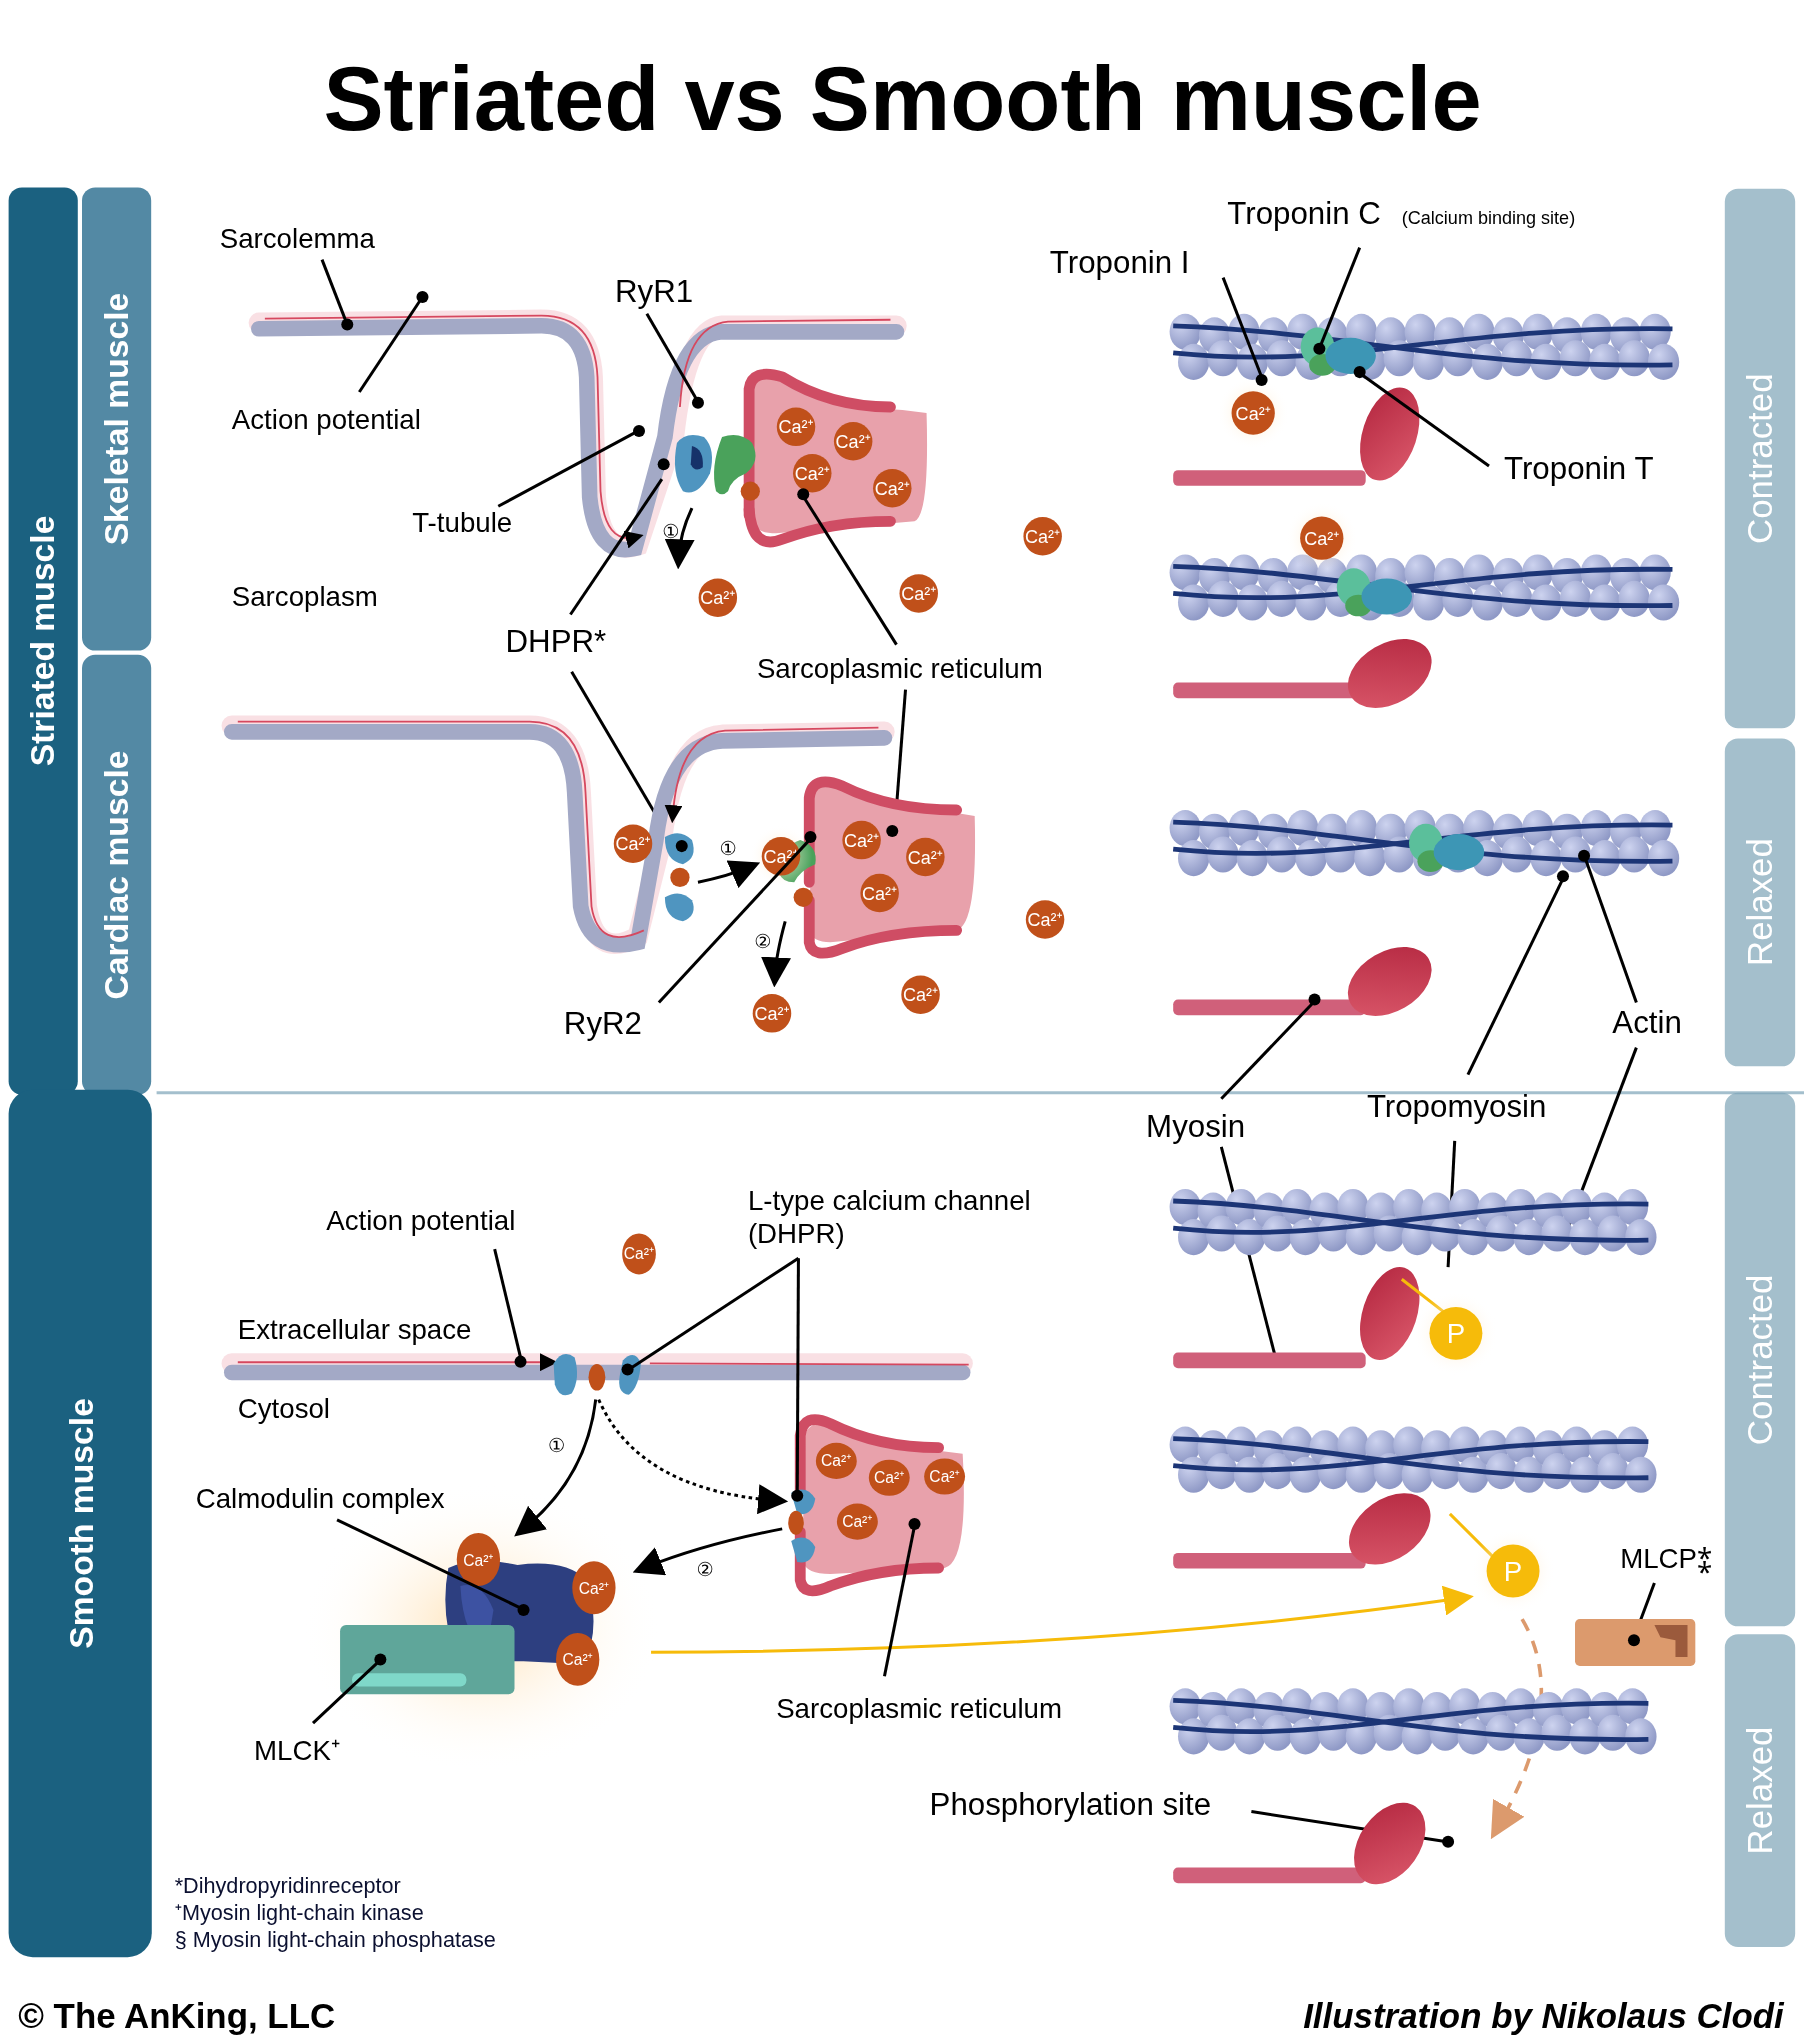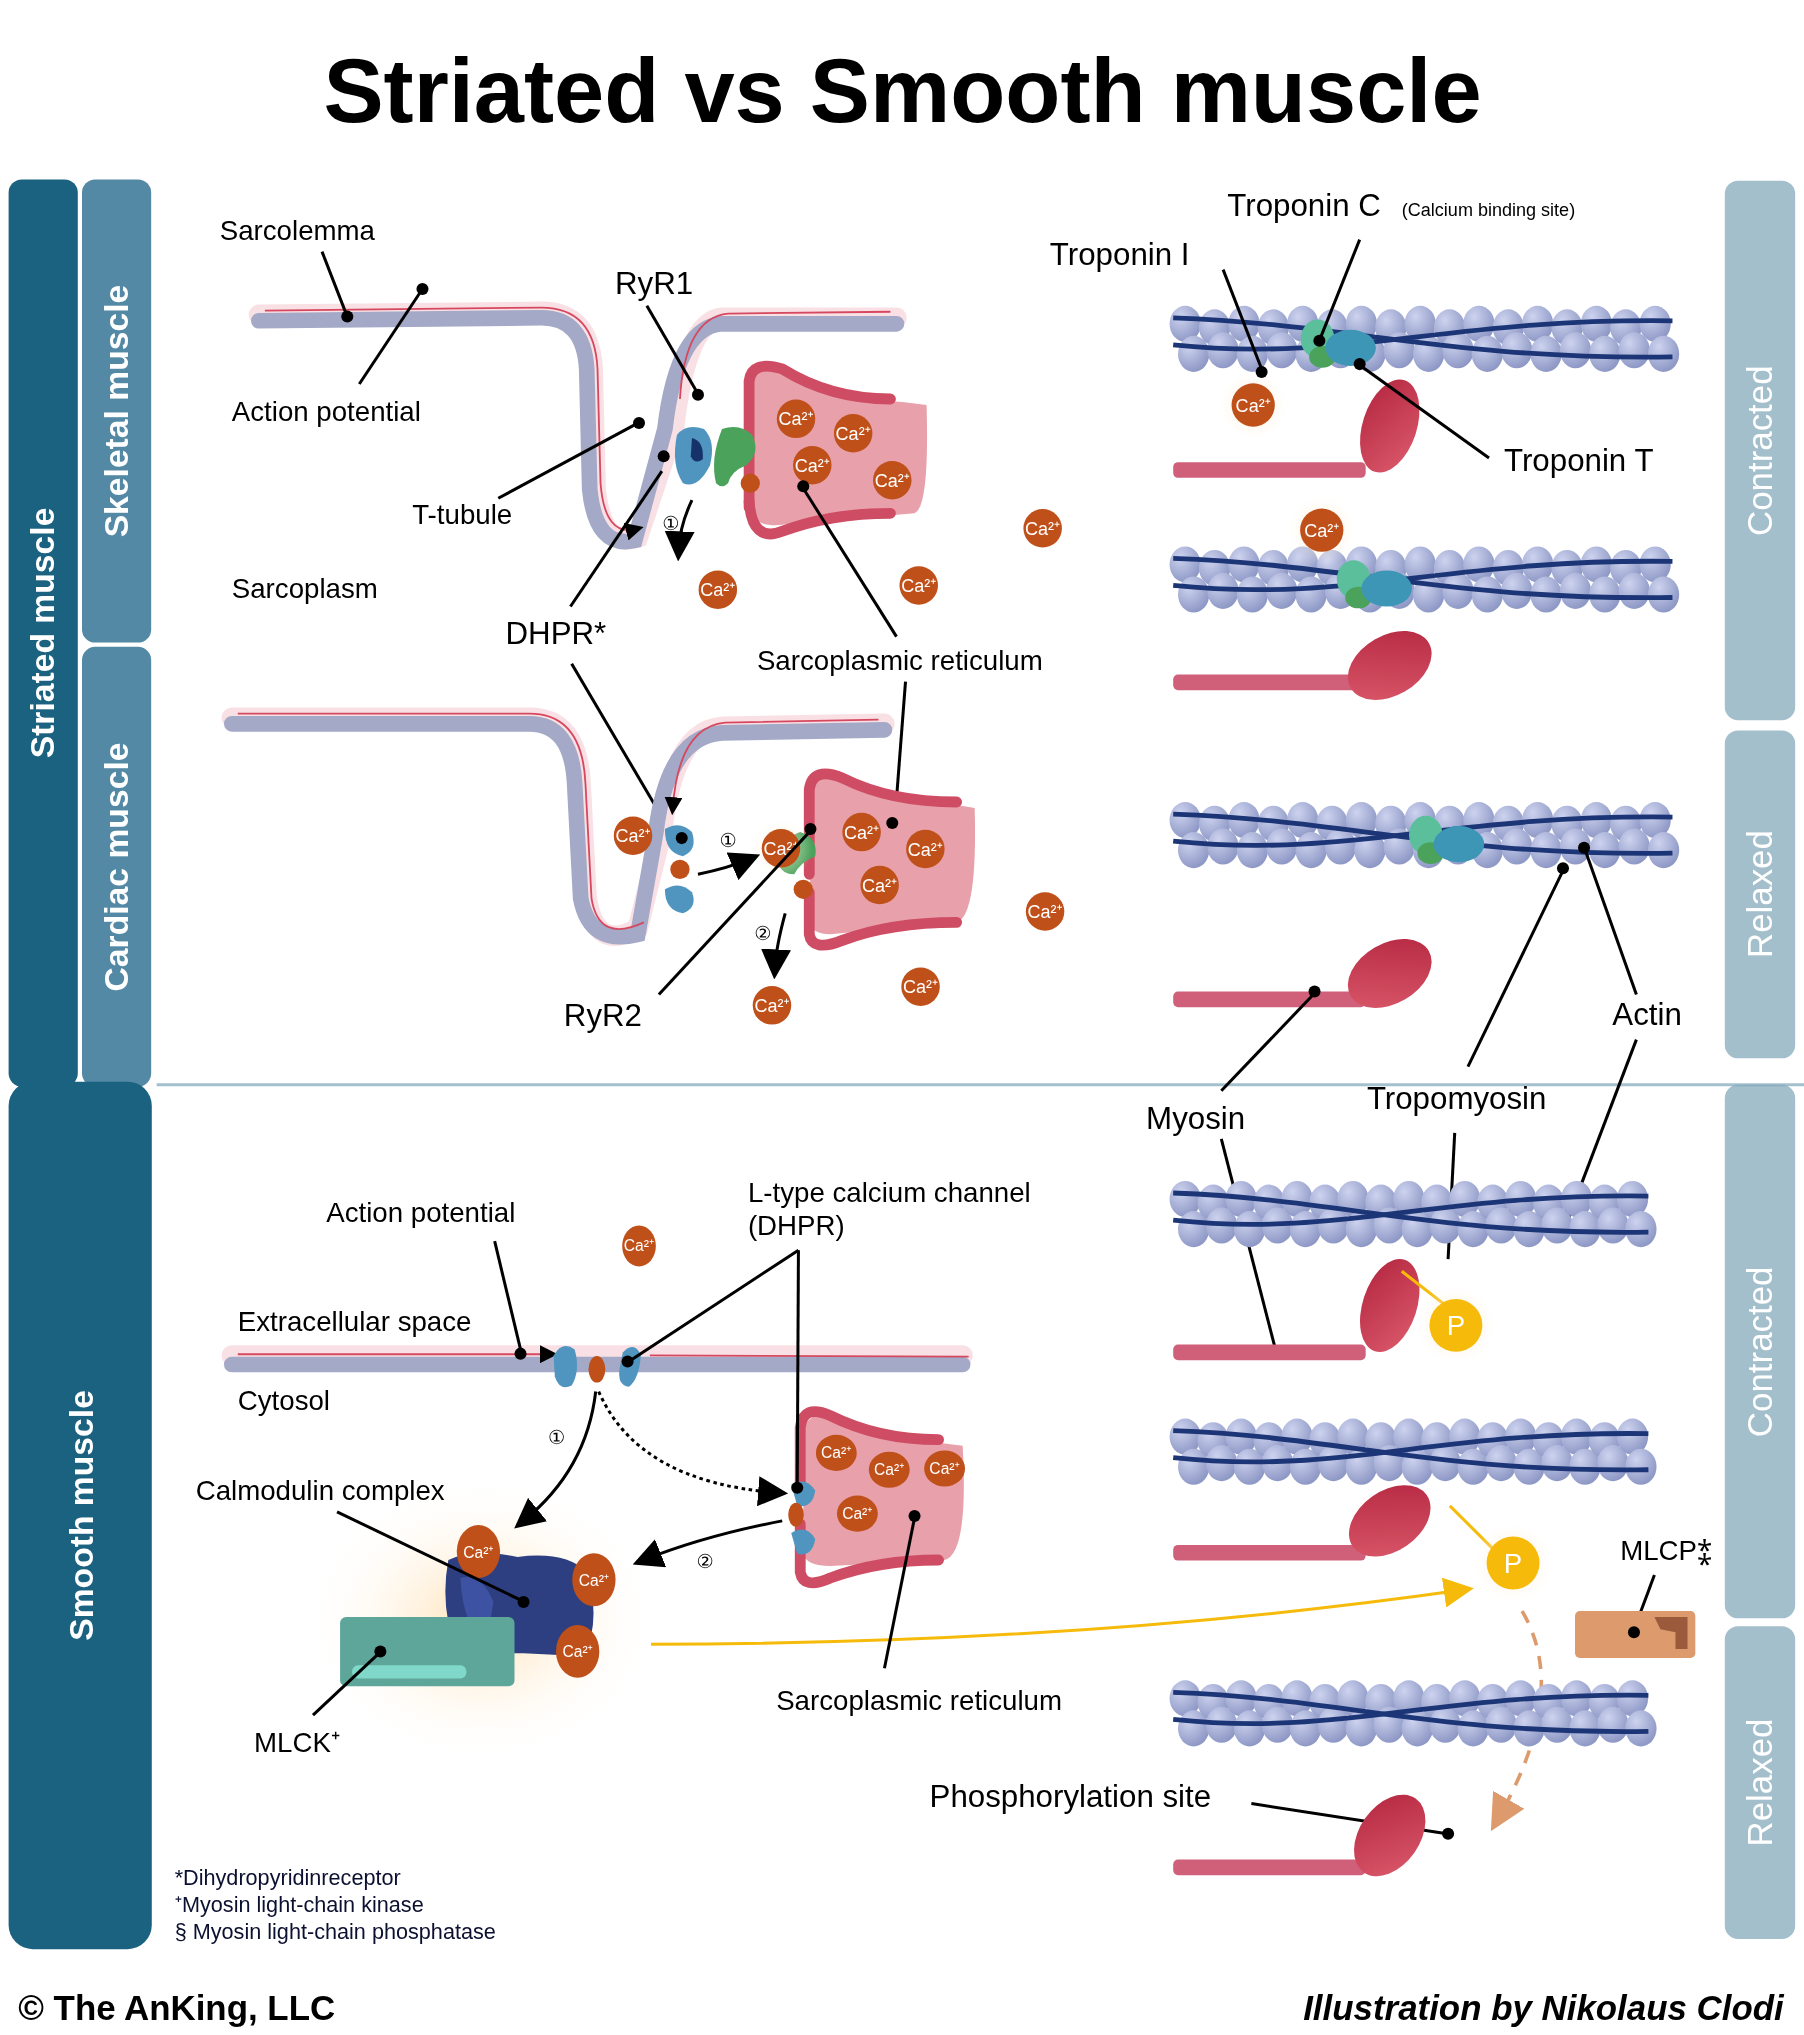--- a/index.html
+++ b/index.html
@@ -1,17 +1,17 @@
 <!DOCTYPE html>
 <html style="font-size:9.6px"><head>
 <meta charset="utf-8">
 <style>
   html, body { margin: 0; padding: 0; background: #ffffff; }
   body { width: 1805px; height: 2035px; position: relative; overflow: hidden; font-family: "Liberation Sans", sans-serif; }
-  #stage { position: absolute; left: 0; top: 8px; width: 1805px; height: 1575px; }
+  #stage { position: absolute; left: 0; top: 16px; width: 1805px; height: 1575px; }
   svg text { font-family: "Liberation Sans", sans-serif; }
   .title { font-size: 150px; font-weight: bold; fill: #000; }
   .lbl { font-size: 46px; fill: #000; }
   .lbl-lg { font-size: 52px; fill: #000; }
   .lbl-sm { font-size: 30px; fill: #000; }
   .foot { font-size: 36px; fill: #0b1030; }
   .credit { font-size: 58px; font-weight: bold; fill: #000; }
   .side { font-size: 56px; font-weight: bold; fill: #ffffff; }
   .state { font-size: 58px; fill: #ffffff; }
   .ca { font-size: 30px; fill: #ffffff; font-weight: normal; }

